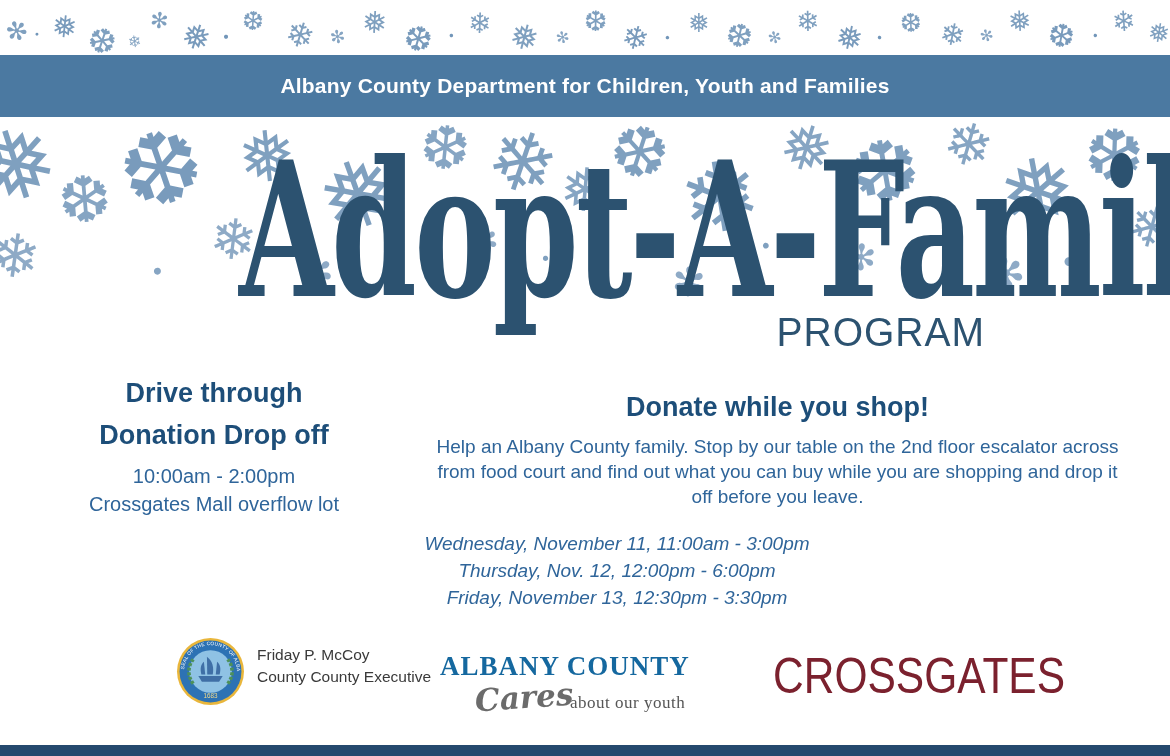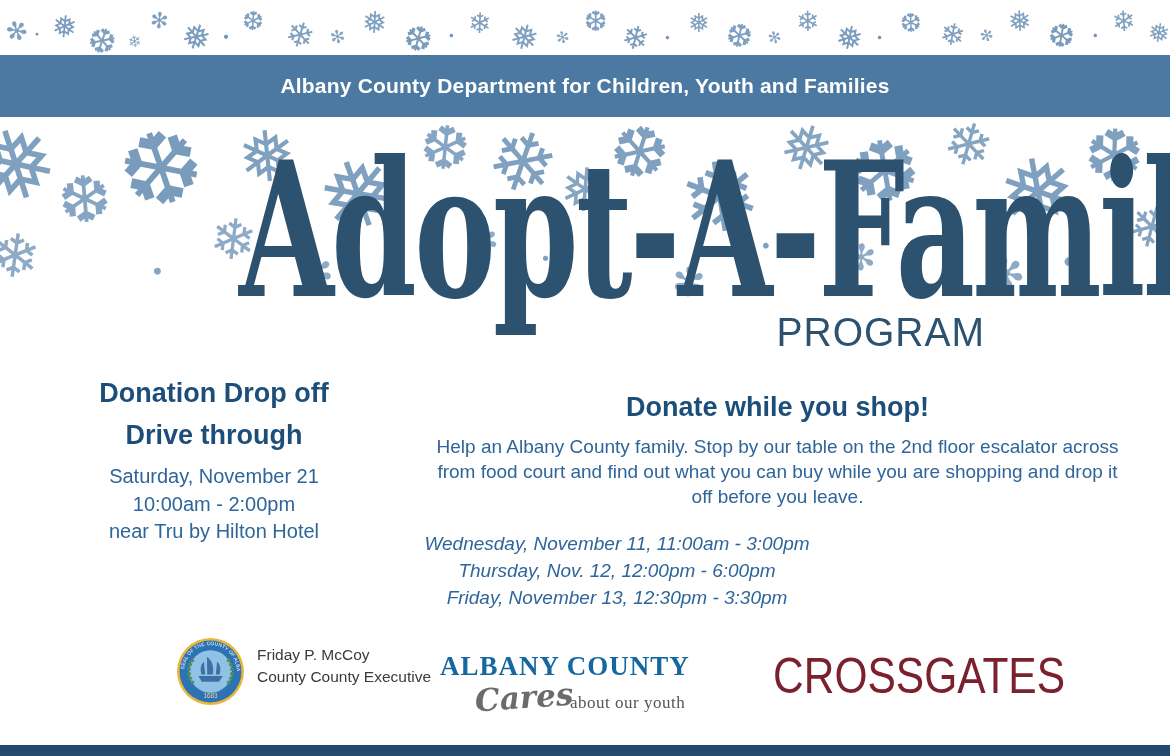--- a/index.html
+++ b/index.html
@@ -136,26 +136,25 @@
   <div class="banner">
     <span>Albany County Department for Children, Youth and Families</span>
   </div>
 
   <h1 class="title">
     <span class="inner">Adopt-A-Family</span>
   </h1>
   <div class="subtitle">PROGRAM</div>
 
   <section class="col-left">
+    <div class="head">Drive through</div>
     <div class="head">Donation Drop off</div>
-    <div class="head">Drive through</div>
     <div class="details">
-      <div>Saturday, November 21</div>
       <div>10:00am - 2:00pm</div>
-      <div>near Tru by Hilton Hotel</div>
+      <div>Crossgates Mall overflow lot</div>
     </div>
   </section>
 
   <section class="col-right">
     <div class="head">Donate while you shop!</div>
     <div class="desc">Help an Albany County family. Stop by our table on the 2nd floor escalator across from food court and find out what you can buy while you are shopping and drop it off before you leave.</div>
     <div class="sched">
       <div class="c2">
         <div>Wednesday, November 11, 11:00am - 3:00pm</div>
         <div>Thursday, Nov. 12, 12:00pm - 6:00pm</div>

